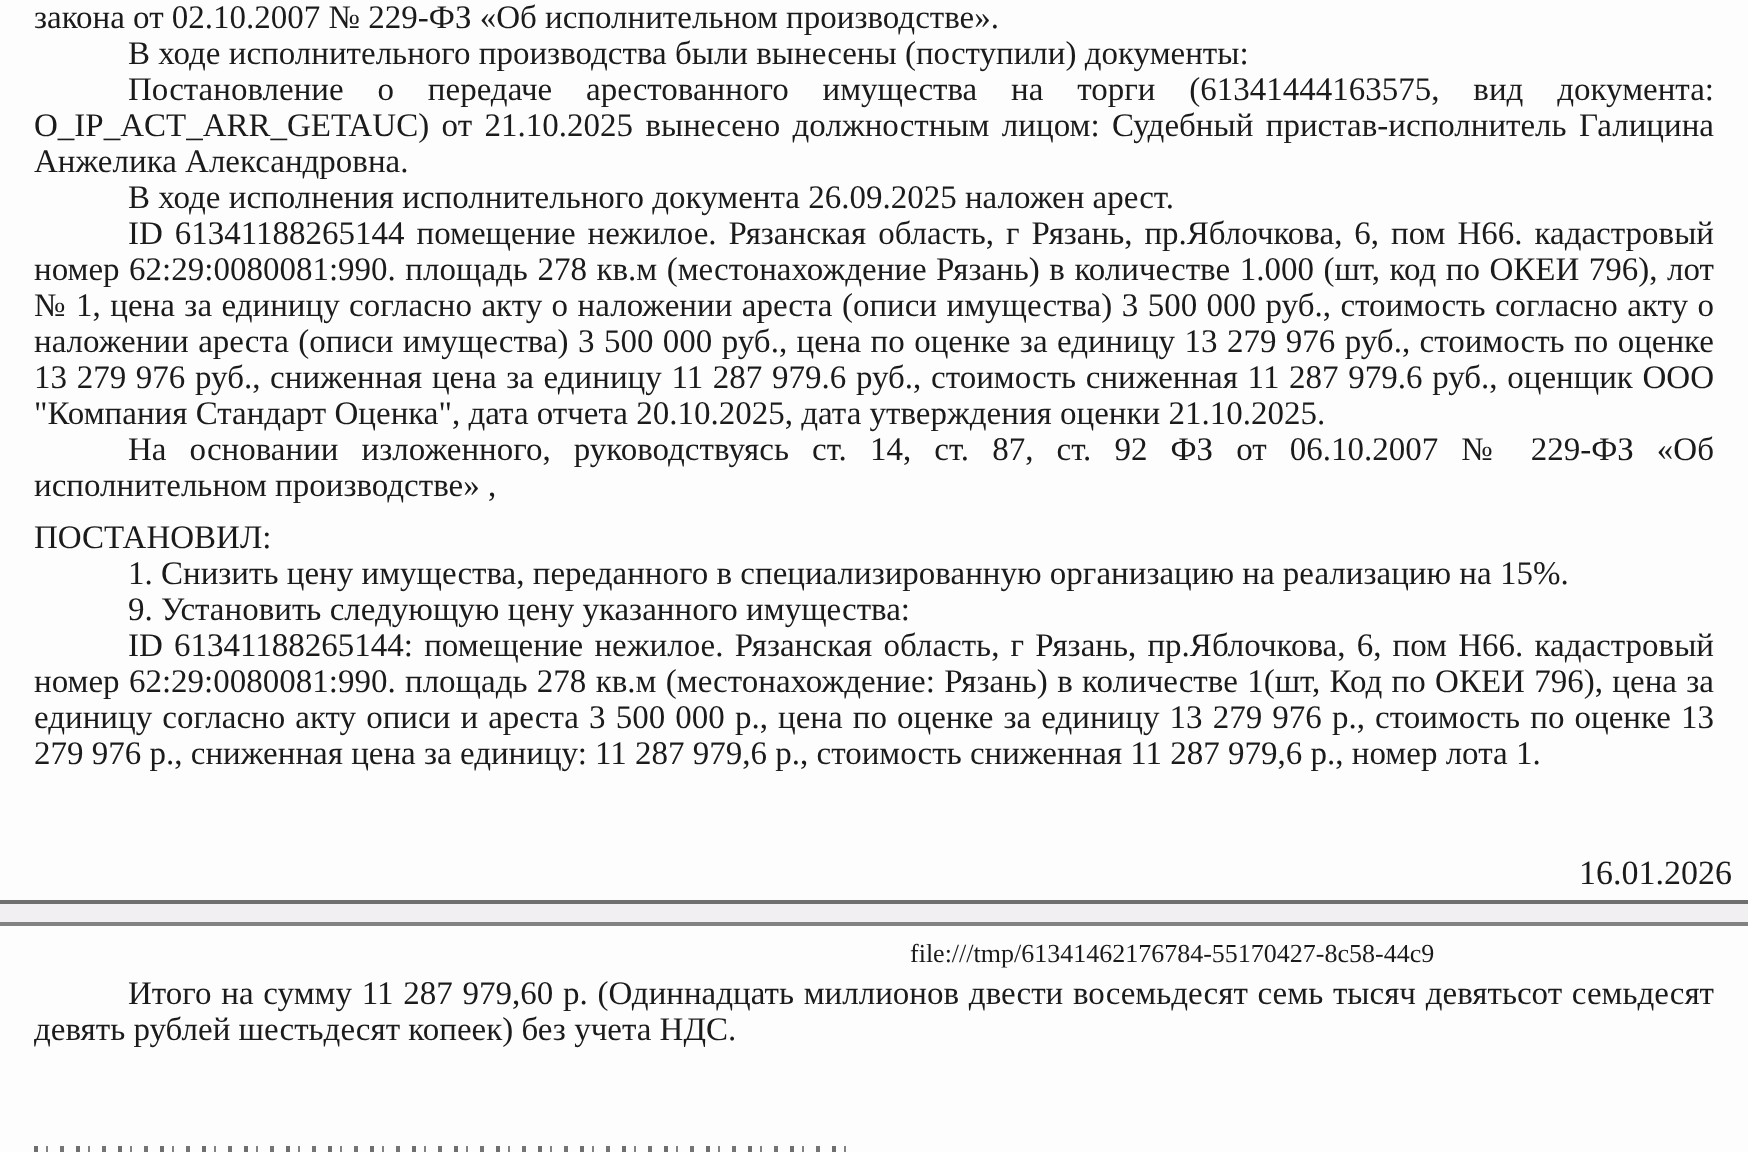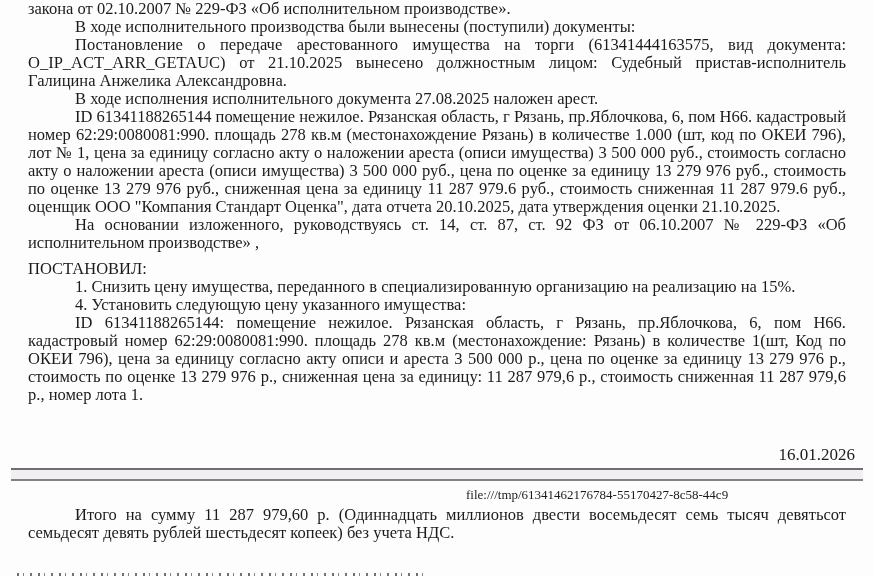--- a/index.html
+++ b/index.html
@@ -9,21 +9,21 @@
   body {
     width: 874px;
     height: 576px;
     overflow: hidden;
     position: relative;
     background: #fdfdfd;
     font-family: "Liberation Serif", "DejaVu Serif", serif;
     color: #1b1b1b;
   }
   .doc {
-    padding: 0 28px;
+    padding: 0 17px;
     font-size: 16.5px;
     line-height: 18px;
   }
   .doc p {
     margin: 0;
     text-align: justify;
     text-indent: 47px;
   }
   .clip-top {
     margin-top: -10px;
@@ -86,31 +86,31 @@
 <body>
 
 <div class="doc">
 
   <p class="clip-top">закона от 02.10.2007 № 229-ФЗ «Об исполнительном производстве».</p>
 
   <p class="p-docs-received">В ходе исполнительного производства были вынесены (поступили) документы:</p>
 
   <p class="p-resolution">Постановление о передаче арестованного имущества на торги (61341444163575, вид документа: O_IP_ACT_ARR_GETAUC) от 21.10.2025 вынесено должностным лицом: Судебный пристав-исполнитель Галицина Анжелика Александровна.</p>
 
-  <p class="p-arrest">В ходе исполнения исполнительного документа 27.08.2025 наложен арест.</p>
+  <p class="p-arrest">В ходе исполнения исполнительного документа 26.09.2025 наложен арест.</p>
 
   <p class="p-property-1">ID 61341188265144 помещение нежилое. Рязанская область, г Рязань, пр.Яблочкова, 6, пом Н66. кадастровый номер 62:29:0080081:990. площадь 278 кв.м (местонахождение Рязань) в количестве 1.000 (шт, код по ОКЕИ 796), лот № 1, цена за единицу согласно акту о наложении ареста (описи имущества) 3 500 000 руб., стоимость согласно акту о наложении ареста (описи имущества) 3 500 000 руб., цена по оценке за единицу 13 279 976 руб., стоимость по оценке 13 279 976 руб., сниженная цена за единицу 11 287 979.6 руб., стоимость сниженная 11 287 979.6 руб., оценщик ООО "Компания Стандарт Оценка", дата отчета 20.10.2025, дата утверждения оценки 21.10.2025.</p>
 
   <p class="p-basis">На основании изложенного, руководствуясь ст. 14, ст. 87, ст. 92 ФЗ от 06.10.2007 № 229-ФЗ «Об исполнительном производстве» ,</p>
 
   <p class="heading-resolved">ПОСТАНОВИЛ:</p>
 
   <p class="item-1">1. Снизить цену имущества, переданного в специализированную организацию на реализацию на 15%.</p>
 
-  <p class="item-2">4. Установить следующую цену указанного имущества:</p>
+  <p class="item-2">9. Установить следующую цену указанного имущества:</p>
 
   <p class="p-property-2">ID 61341188265144: помещение нежилое. Рязанская область, г Рязань, пр.Яблочкова, 6, пом Н66. кадастровый номер 62:29:0080081:990. площадь 278 кв.м (местонахождение: Рязань) в количестве 1(шт, Код по ОКЕИ 796), цена за единицу согласно акту описи и ареста 3 500 000 р., цена по оценке за единицу 13 279 976 р., стоимость по оценке 13 279 976 р., сниженная цена за единицу: 11 287 979,6 р., стоимость сниженная 11 287 979,6 р., номер лота 1.</p>
 
   <p class="date-line">16.01.2026</p>
 
   <div class="page-divider"></div>
 
   <p class="url-line">file:///tmp/61341462176784-55170427-8c58-44c9</p>
 
   <p class="p-total">Итого на сумму 11 287 979,60 р. (Одиннадцать миллионов двести восемьдесят семь тысяч девятьсот семьдесят девять рублей шестьдесят копеек) без учета НДС.</p>

